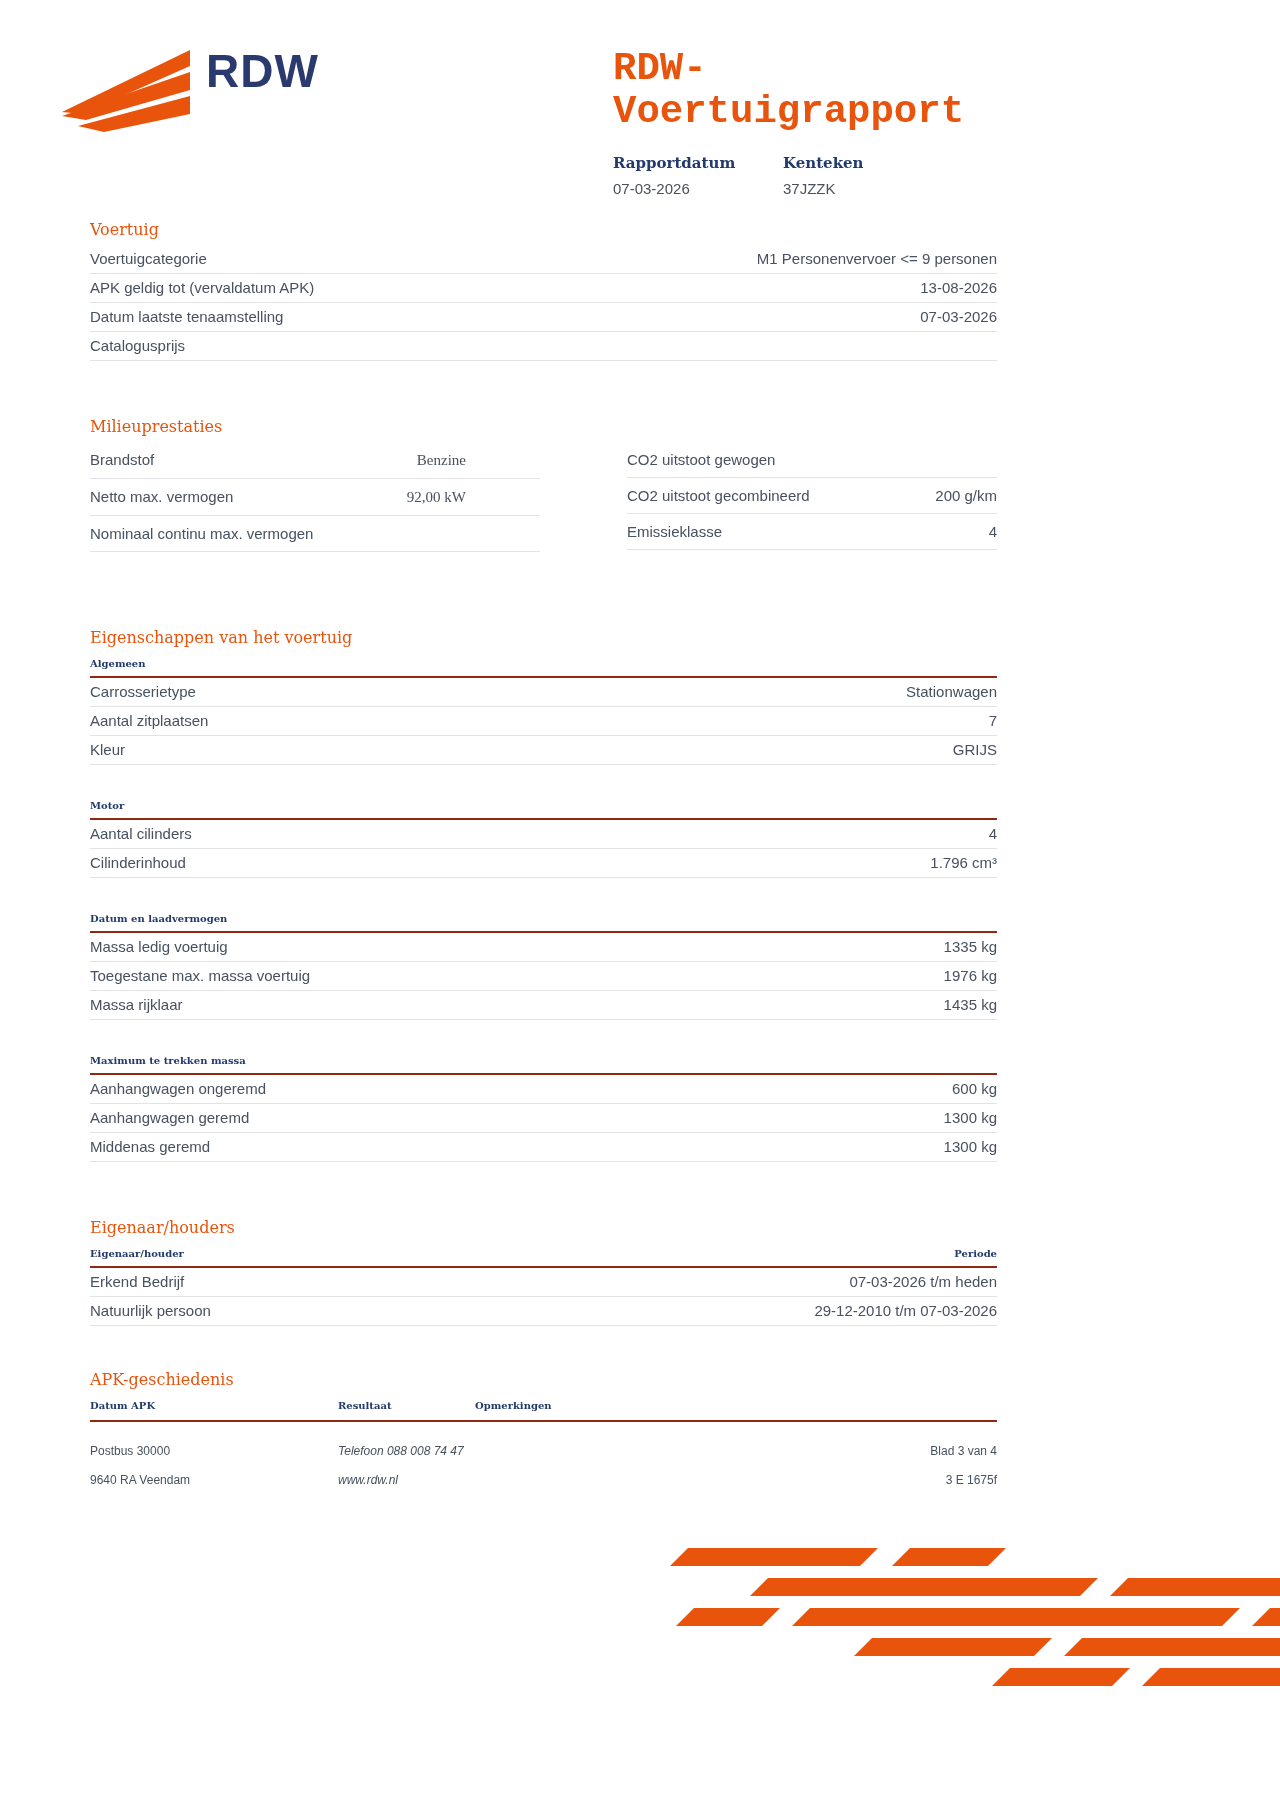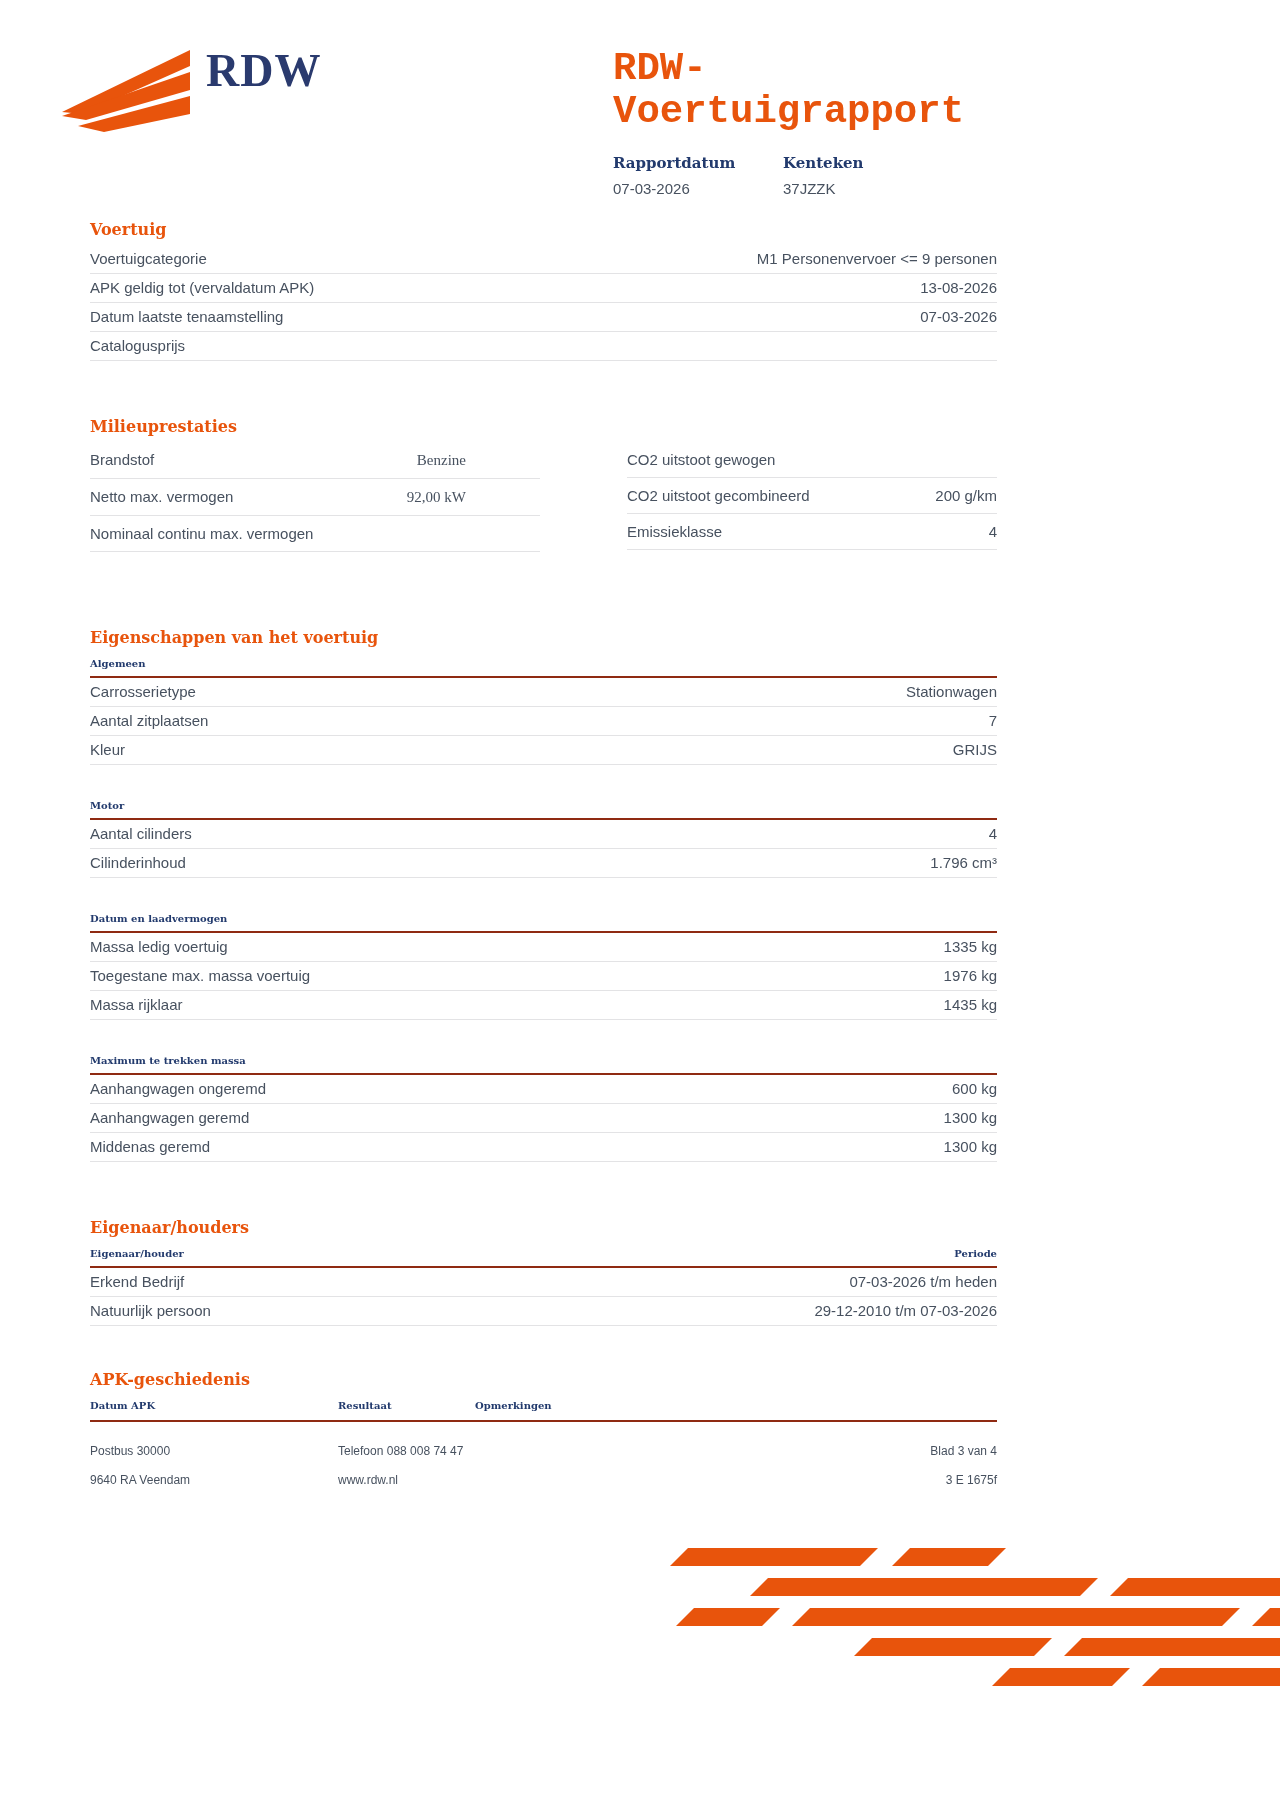--- a/index.html
+++ b/index.html
@@ -1,34 +1,34 @@
 <!DOCTYPE html>
 <html><head>
 <meta charset="utf-8">
 <style>
   html,body{margin:0;padding:0;}
   body{width:1280px;height:1812px;background:#ffffff;position:relative;overflow:hidden;
        font-family:"Liberation Sans",sans-serif;color:#47515f;}
 
   
   .logo{position:absolute;left:52px;top:44px;display:flex;align-items:flex-start;}
-  .logo-text{font-family:Liberation Serif, serif;font-weight:bold;font-size:46px;line-height:1;
+  .logo-text{font-family:Liberation Sans, sans-serif;font-weight:bold;font-size:46px;line-height:1;
              color:#2a3a6e;margin-left:16px;margin-top:4px;letter-spacing:1px;}
   .titleblock{position:absolute;left:613px;top:48px;width:390px;}
   .doc-title{font-family:Liberation Mono, monospace;font-weight:bold;font-size:39px;line-height:1.1;
              color:#e8540c;margin:0;}
   .meta{display:flex;margin-top:20px;}
   .meta-col{width:170px;}
   .meta-col:last-child{width:auto;}
   .meta-label{font-family:"DejaVu Serif",serif;font-weight:bold;font-size:15px;color:#223a6d;}
   .meta-value{font-size:15px;margin-top:8px;}
 
   
   .content{position:absolute;left:90px;top:0;width:907px;}
-  .sec-heading{font-family:"DejaVu Serif",serif;font-weight:bold;font-size:16px;color:#e8540c;
+  .sec-heading{font-family:"DejaVu Serif",serif;font-weight:normal;font-size:16px;color:#e8540c;
                margin:0 0 6px 0;}
   .sub-row{display:flex;justify-content:space-between;padding:5px 0 7px;
            border-bottom:2px solid #8f2a12;}
   .sub-heading{font-family:"DejaVu Serif",serif;font-weight:bold;font-size:10px;color:#223a6d;}
   .row{display:flex;justify-content:space-between;align-items:baseline;
        padding:5px 0 6px;border-bottom:1px solid #e3e3e5;font-size:15px;}
   .row .val{text-align:right;white-space:nowrap;}
 
   #sec-voertuig{margin-top:220px;}
   #sec-milieu{margin-top:56px;}
@@ -44,21 +44,21 @@
   #sec-eigenaar{margin-top:56px;}
   #sec-apk{margin-top:44px;}
   .apk-header{display:flex;padding:5px 0 9px;border-bottom:2px solid #8f2a12;}
   .apk-col1{width:248px;}
   .apk-col2{width:137px;}
 
   
   .footer{position:absolute;left:90px;top:1437px;width:907px;display:flex;font-size:12px;}
   .f-col{line-height:29px;}
   .f-col1{width:248px;}
-  .f-col2{flex:1;}
+  .f-col2{flex:1;font-style:italic;}
   .f-col3{text-align:right;}
 
   
   .stripes{position:absolute;right:0;top:1542px;line-height:0;}
 </style>
 </head>
 <body>
 
 <div>
 

